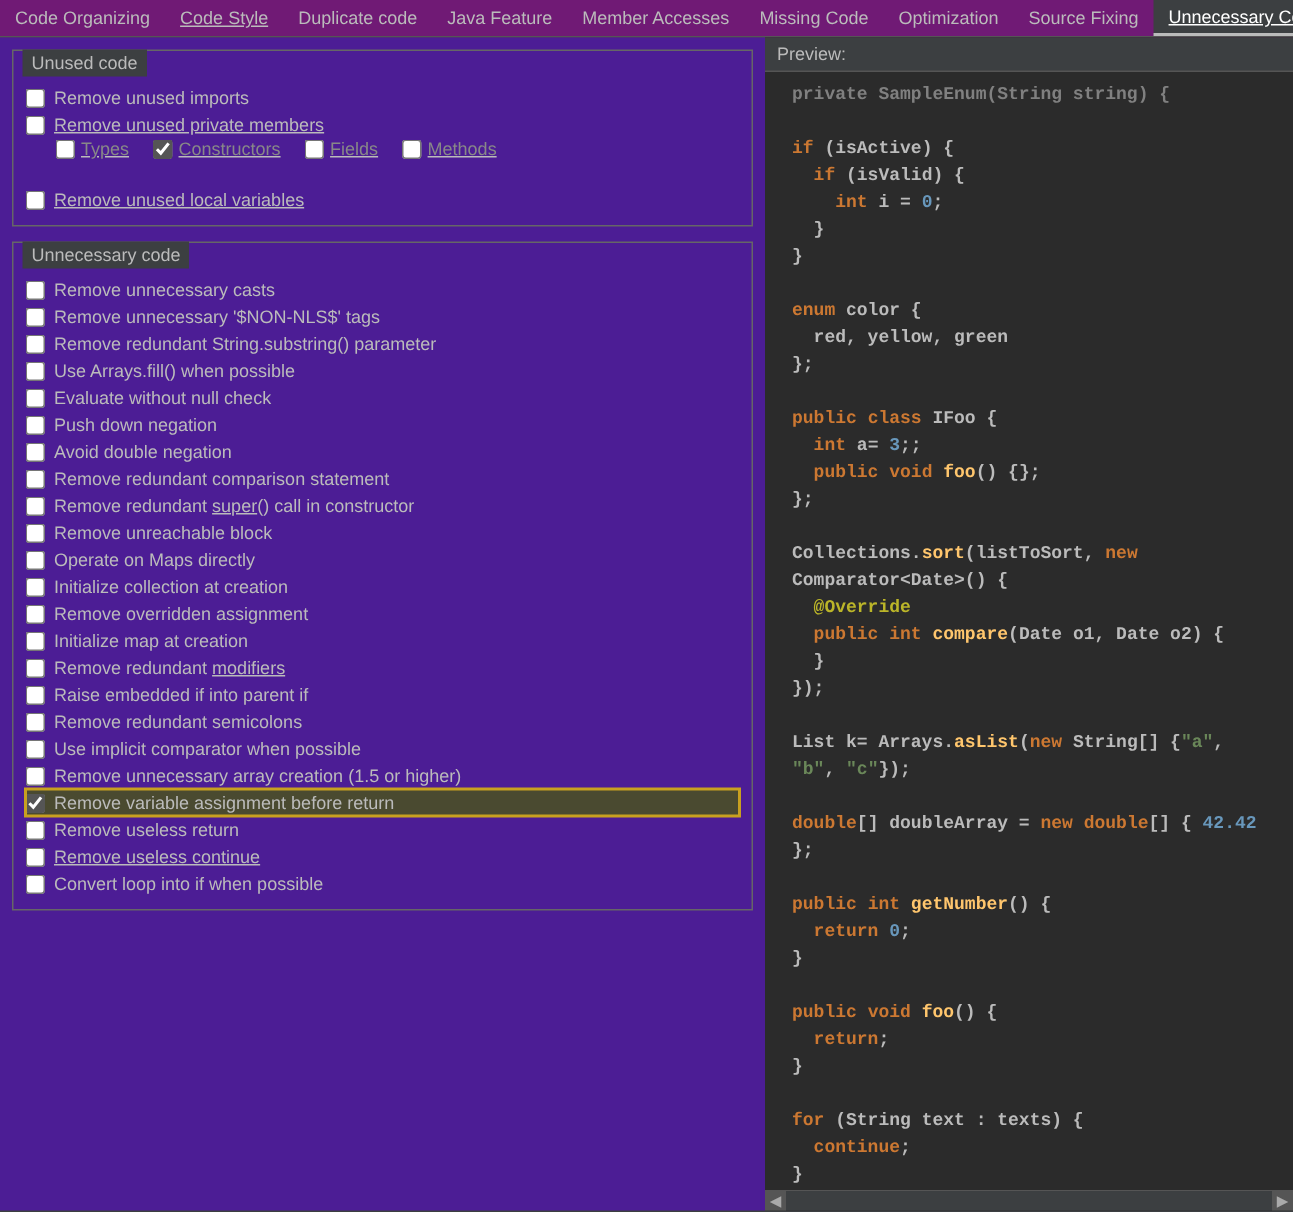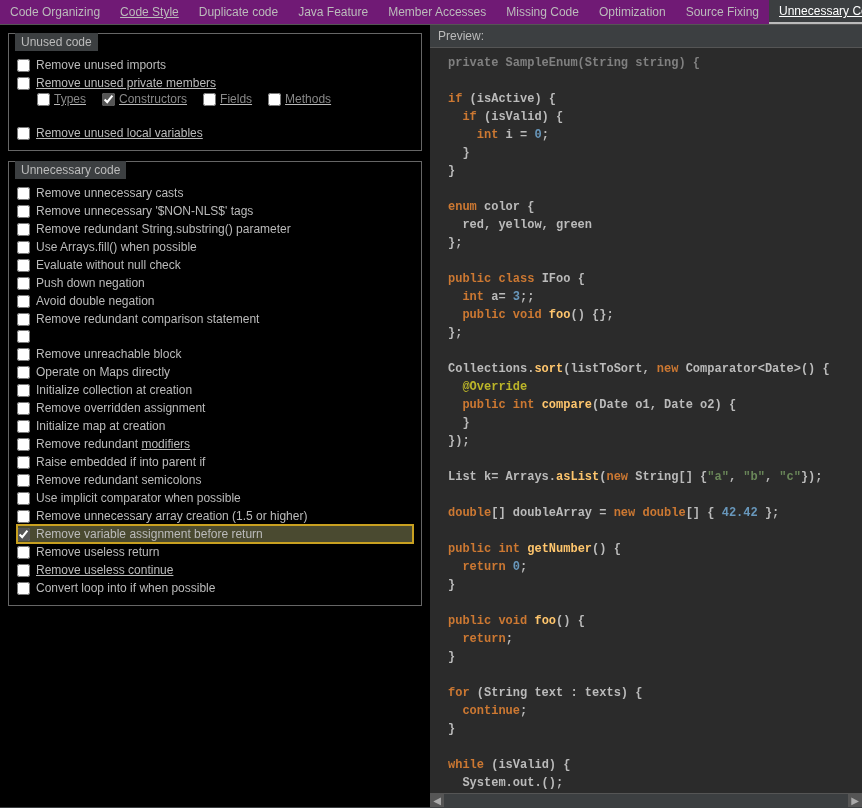--- a/index.html
+++ b/index.html
@@ -37,25 +37,25 @@
     .tab.underline { text-decoration: underline; }
 
     
     .main-content {
       display: flex;
       height: calc(808px - 26px);
     }
 
     
     .left-panel {
-      width: 430px;
+      width: 510px;
       flex-shrink: 0;
       overflow-y: auto;
       padding: 8px;
-      background: #000000;
+      background: #4c1d95;
     }
 
     .section-box {
       border: 1px solid #666;
       margin-bottom: 10px;
     }
     .section-title {
       font-size: 12px;
       color: #bbbbbb;
       padding: 2px 6px;
@@ -269,20 +269,21 @@
         <div class="checkbox-row">
           <input type="checkbox" id="cb-uc-6" style="">
           <label for="cb-uc-6">Avoid double negation</label>
         </div>
         <div class="checkbox-row">
           <input type="checkbox" id="cb-uc-7" style="">
           <label for="cb-uc-7">Remove redundant comparison statement</label>
         </div>
         <div class="checkbox-row">
           <input type="checkbox" id="cb-uc-8" style="">
+          <label for="cb-uc-8">Remove redundant <u>super</u>() call in constructor</label>
         </div>
         <div class="checkbox-row">
           <input type="checkbox" id="cb-uc-9" style="">
           <label for="cb-uc-9">Remove unreachable block</label>
         </div>
         <div class="checkbox-row">
           <input type="checkbox" id="cb-uc-10" style="">
           <label for="cb-uc-10">Operate on Maps directly</label>
         </div>
         <div class="checkbox-row">

